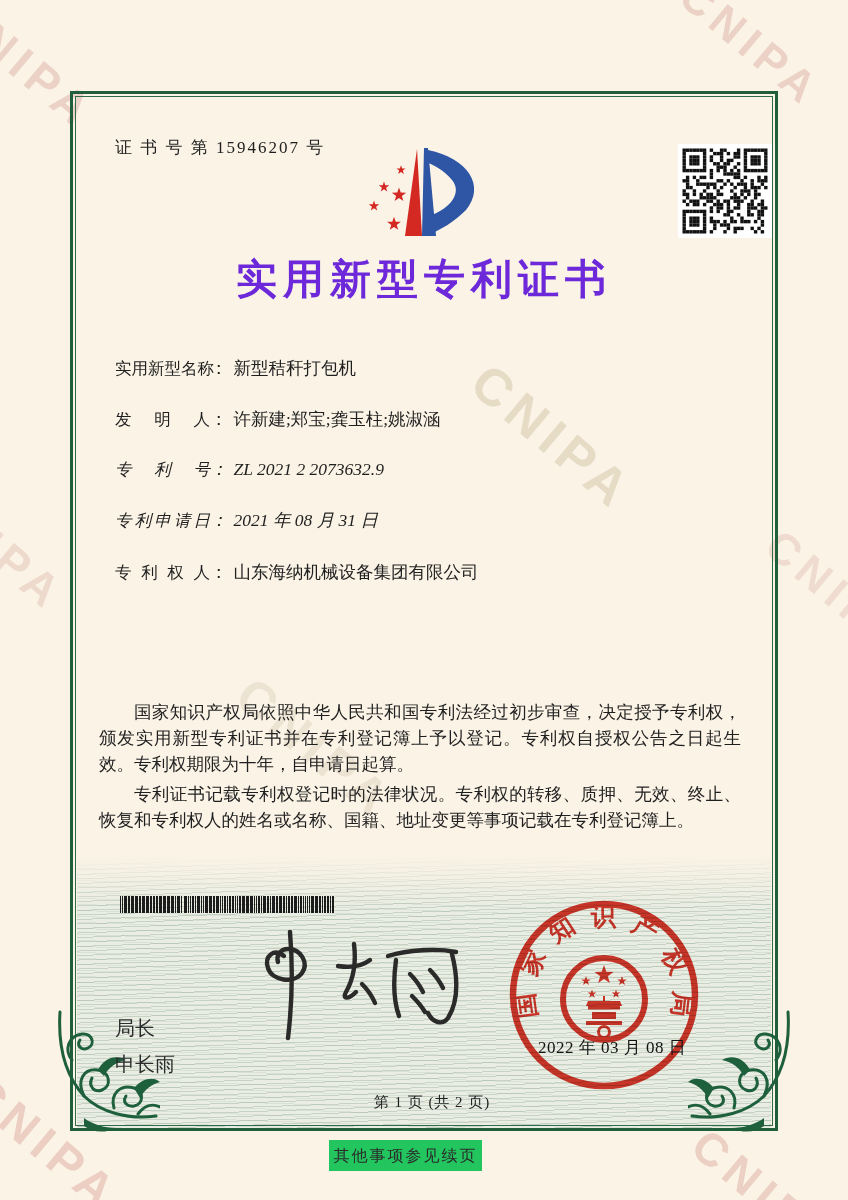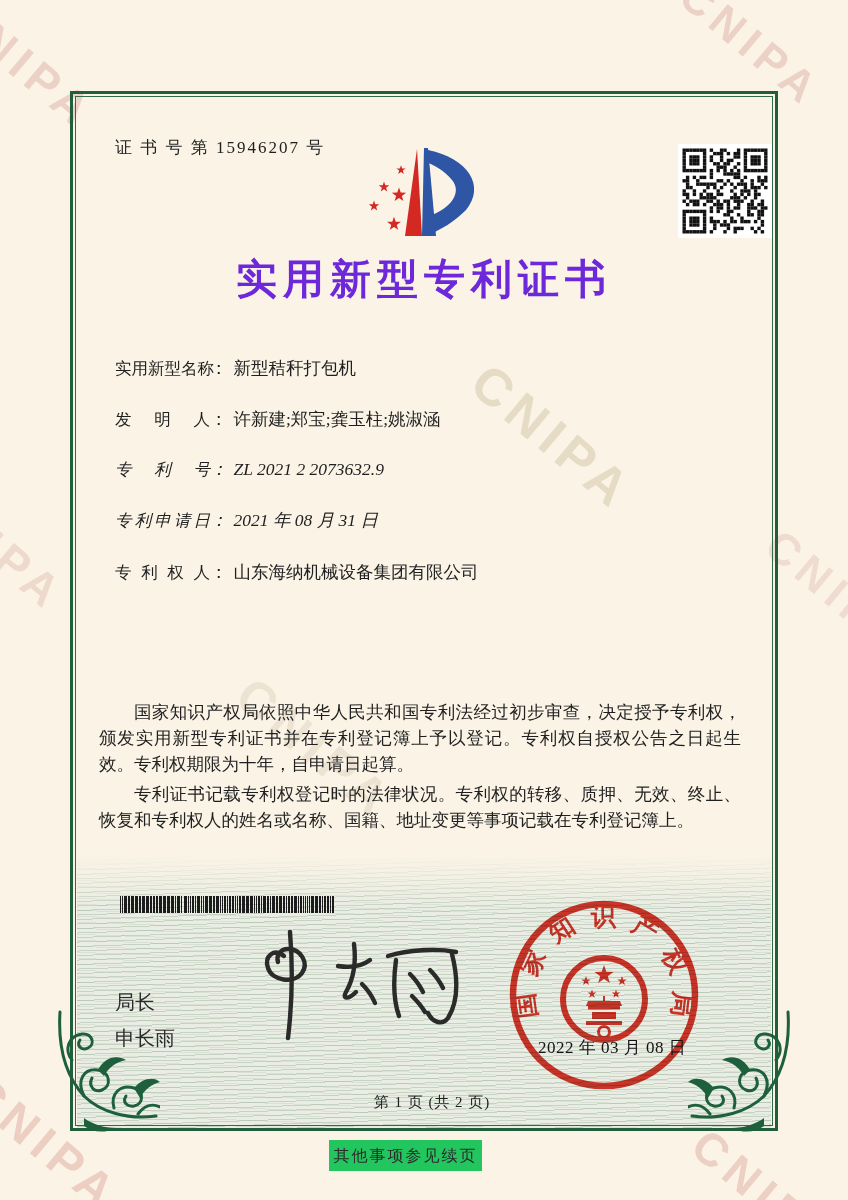--- a/index.html
+++ b/index.html
@@ -31,21 +31,21 @@
   .flabel{display:inline-block;width:95px;font-size:16.5px;text-align:justify;text-align-last:justify;}
   .colon{margin-right:6px;}
   .grant-no{position:absolute;left:363px;top:0;font-size:17.5px;white-space:nowrap;}
   .grant-no .flabel{width:auto;text-align-last:auto;}
   
   .body-text{position:absolute;left:99px;top:700px;width:650px;font-size:17.5px;
              line-height:25.8px;text-align:justify;z-index:4;}
   .body-text p{margin:0 8px 5px 0;text-indent:2em;}
   
   .barcode{position:absolute;left:120px;top:896px;z-index:4;}
-  .signer{position:absolute;left:115px;top:984px;font-family:"Liberation Sans","DejaVu Sans",sans-serif;
+  .signer{position:absolute;left:115px;top:1010px;font-family:"Liberation Sans","DejaVu Sans",sans-serif;
           font-size:20px;line-height:36px;color:#2c2c2c;z-index:4;}
   .signature{position:absolute;left:250px;top:926px;z-index:4;}
   .seal{position:absolute;left:506px;top:897px;z-index:5;mix-blend-mode:multiply;opacity:.93;}
   .seal-date{position:absolute;left:514px;top:1036px;width:196px;text-align:center;
              font-size:17px;letter-spacing:.5px;color:#141414;z-index:6;}
   .flourish{position:absolute;z-index:4;pointer-events:none;}
   .page-info{position:absolute;left:70px;top:1093px;width:724px;text-align:center;
              font-size:15px;letter-spacing:1px;z-index:4;}
   .footer-note{position:absolute;left:329px;top:1140px;width:153px;height:31px;line-height:31px;
                background:#22c55e;text-align:center;font-size:16px;letter-spacing:2px;color:#2b2b2b;z-index:4;}

